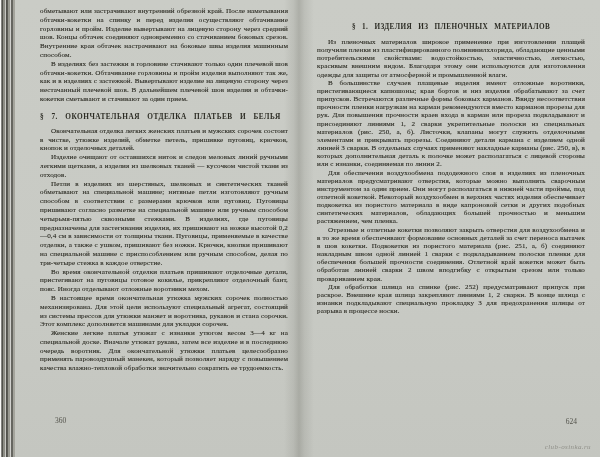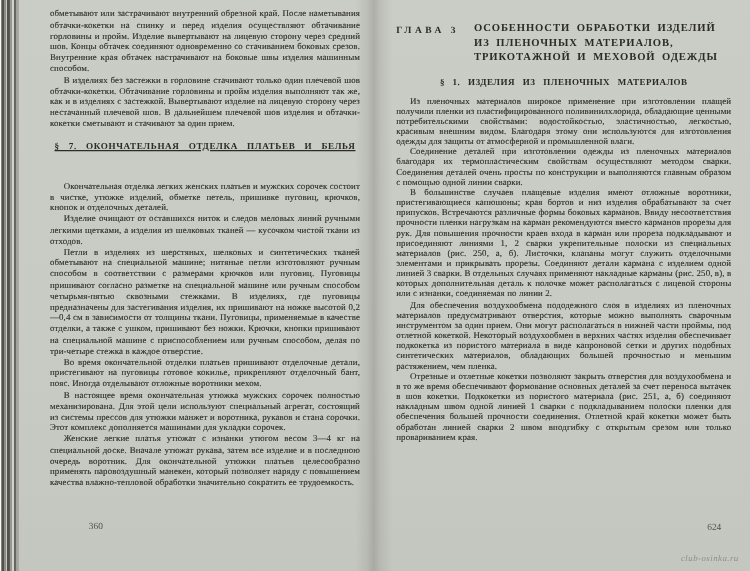--- a/index.html
+++ b/index.html
@@ -54,28 +54,27 @@
     text-indent: 11px;
     letter-spacing: 0.1px;
     color: #3a3a32;
     text-shadow: 0 0 0.4px rgba(58,58,50,0.65);
   }
   .col-left  p.body { line-height: 8.8px; }
   .col-right p.body { line-height: 8.15px; }
   p.body.no-indent { text-indent: 0; }
 
   .section-heading {
-    margin: 8px 0 24px;
+    margin: 8px 0 6px;
     font-size: 7.3px;
     font-weight: bold;
-    text-align: center;
+    text-align: left;
     letter-spacing: 0.5px;
     word-spacing: 5px;
     color: #2c2c24;
-    text-decoration: underline;
   }
 
   .chapter-head {
     display: flex;
     align-items: flex-start;
     gap: 12px;
     margin: 4px 0 2px;
   }
   .chapter-label {
     font-weight: bold;
@@ -102,21 +101,21 @@
     letter-spacing: 0.4px;
     word-spacing: 4px;
     color: #2c2c24;
   }
 
   .pagenum {
     position: absolute;
     font-size: 7.5px;
     color: #53534b;
   }
-  .pagenum-left  { left: 40px;  top: 416px; margin-left: 16px; }
+  .pagenum-left  { left: 40px;  top: 416px; }
   .pagenum-right { right: 23px; top: 417px; }
 
   .watermark {
     position: absolute;
     right: 9px; top: 443px;
     font-size: 7px;
     letter-spacing: 0.4px;
     color: #8f8f88;
     font-style: italic;
   }
@@ -143,35 +142,27 @@
       <p class="body">Женские легкие платья утюжат с изнанки утюгом весом 3—4 кг на специальной доске. Вначале утюжат рукава, затем все изделие и в последнюю очередь воротник. Для окончательной утюжки платьев целесообразно применять паровоздушный манекен, который позволяет наряду с повышением качества влажно-тепловой обработки значительно сократить ее трудоемкость.</p>
     </div>
     <div class="pagenum pagenum-left">360</div>
   </div>
 
   <div class="gutter"></div>
 
   <div class="page page-right">
     <div class="col-right">
 
-      <div class="chapter-head">
-        <span class="chapter-label">ГЛАВА 3</span>
-        <span class="chapter-title">
-          <div>ОСОБЕННОСТИ ОБРАБОТКИ ИЗДЕЛИЙ</div>
-          <div>ИЗ ПЛЕНОЧНЫХ МАТЕРИАЛОВ,</div>
-          <div>ТРИКОТАЖНОЙ И МЕХОВОЙ ОДЕЖДЫ</div>
-        </span>
-      </div>
 
       <div class="paragraph-heading">§ 1. ИЗДЕЛИЯ ИЗ ПЛЕНОЧНЫХ МАТЕРИАЛОВ</div>
 
       <p class="body">Из пленочных материалов широкое применение при изготовлении плащей получили пленки из пластифицированного поливинилхлорида, обладающие ценными потребительскими свойствами: водостойкостью, эластичностью, легкостью, красивым внешним видом. Благодаря этому они используются для изготовления одежды для защиты от атмосферной и промышленной влаги.</p>
-      <p class="body">Соединение деталей при изготовлении одежды из пленочных материалов благодаря их термопластическим свойствам осуществляют методом сварки. Соединения деталей очень просты по конструкции и выполняются главным образом с помощью одной линии сварки.</p>
       <p class="body">В большинстве случаев плащевые изделия имеют отложные воротники, пристегивающиеся капюшоны; края бортов и низ изделия обрабатывают за счет припусков. Встречаются различные формы боковых карманов. Ввиду несоответствия прочности пленки нагрузкам на карман рекомендуются вместо карманов прорезы для рук. Для повышения прочности краев входа в карман или прореза подкладывают и присоединяют линиями 1, 2 сварки укрепительные полоски из специальных материалов (рис. 250, а, б). Листочки, клапаны могут служить отделочными элементами и прикрывать прорезы. Соединяют детали кармана с изделием одной линией 3 сварки. В отдельных случаях применяют накладные карманы (рис. 250, в), в которых дополнительная деталь к полочке может располагаться с лицевой стороны или с изнанки, соединяемая по линии 2.</p>
       <p class="body">Для обеспечения воздухообмена пододежного слоя в изделиях из пленочных материалов предусматривают отверстия, которые можно выполнять сварочным инструментом за один прием. Они могут располагаться в нижней части проймы, под отлетной кокеткой. Некоторый воздухообмен в верхних частях изделия обеспечивает подкокетка из пористого материала в виде капроновой сетки и других подобных синтетических материалов, обладающих большей прочностью и меньшим растяжением, чем пленка.</p>
       <p class="body">Отрезные и отлетные кокетки позволяют закрыть отверстия для воздухообмена и в то же время обеспечивают формование основных деталей за счет переноса вытачек в шов кокетки. Подкокетки из пористого материала (рис. 251, а, б) соединяют накладным швом одной линией 1 сварки с подкладыванием полоски пленки для обеспечения большей прочности соединения. Отлетной край кокетки может быть обработан линией сварки 2 швом вподгибку с открытым срезом или только провариванием края.</p>
+      <p class="body">Для обработки шлица на спинке (рис. 252) предусматривают припуск при раскрое. Внешние края шлица закрепляют линиями 1, 2 сварки. В конце шлица с изнанки подкладывают специальную прокладку 3 для предохранения шлицы от разрыва в процессе носки.</p>
     </div>
 
     <div class="pagenum pagenum-right">624</div>
     <div class="watermark">club-osinka.ru</div>
   </div>
 
 </div>
 
 </body></html>

